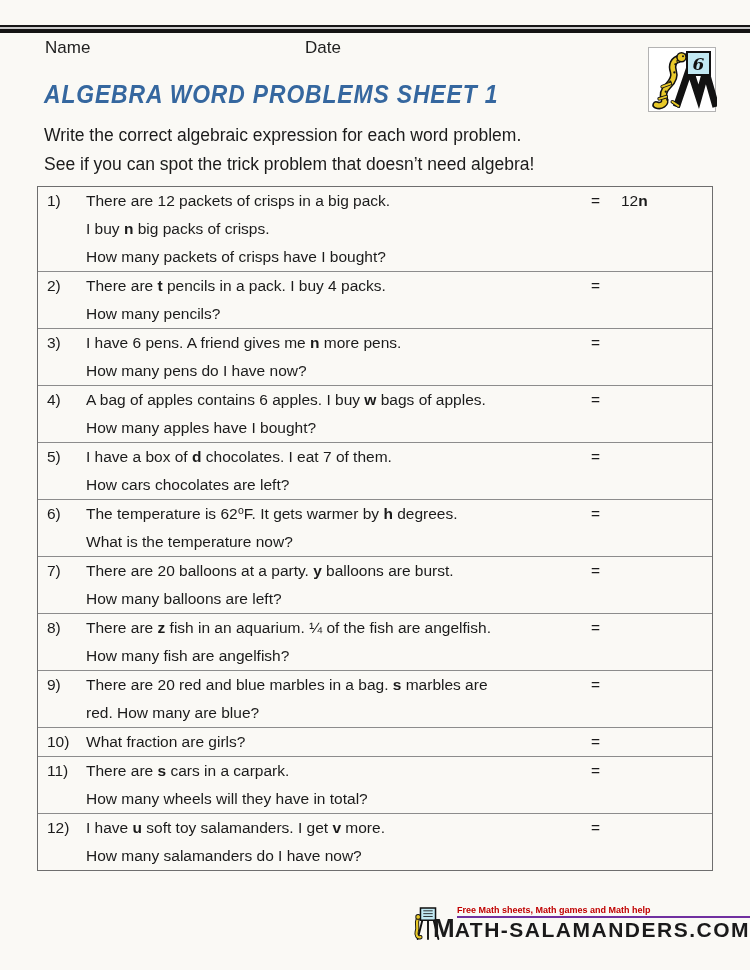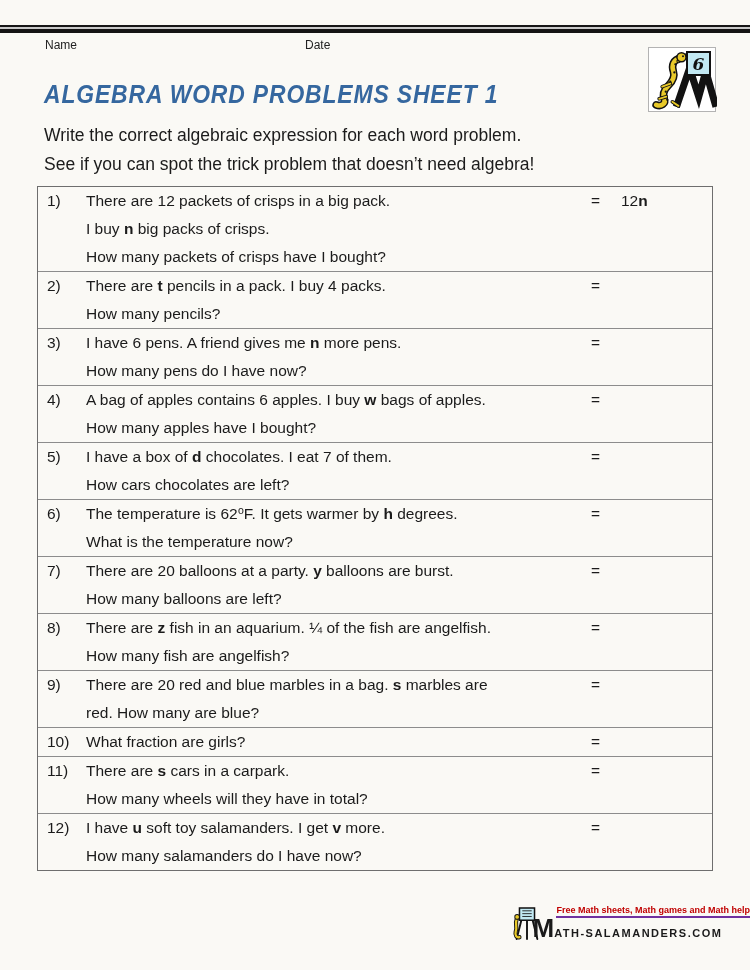--- a/index.html
+++ b/index.html
@@ -12,21 +12,21 @@
   body{
     width:750px;height:970px;background:var(--page-bg);
     font-family:"Liberation Sans","DejaVu Sans",sans-serif;color:var(--text);
   }
   .page{position:relative;width:750px;height:970px;overflow:hidden;}
 
   .top-rule{
     position:absolute;top:25px;left:0;width:750px;height:8px;
     background:linear-gradient(to bottom,#161616 0 30%,#c9c9c9 30% 50%,#141414 50% 100%);
   }
-  .field-label{position:absolute;top:38px;font-size:12px;color:#222;}
+  .field-label{position:absolute;top:38px;font-size:17px;color:#222;}
   .name-label{left:45px;}
   .date-label{left:305px;}
 
   .logo-box{
     position:absolute;top:47px;left:648px;width:68px;height:65px;
     background:#fff;border:1px solid #b3b3b3;
   }
   .logo-box svg{position:absolute;left:0;top:0;}
   .grade-card{
     position:absolute;top:3px;right:4px;width:25px;height:25px;
@@ -56,21 +56,21 @@
   b{font-weight:bold;}
 
   .footer{position:absolute;top:905px;left:0;width:750px;display:flex;justify-content:flex-end;}
   .footer-inner{display:flex;align-items:flex-start;}
   .footer-text{margin-left:-11px;}
   .footer-tagline{
     margin-left:24px;color:var(--tagline-red);font-size:9px;font-weight:bold;
     border-bottom:2.5px solid var(--underline-purple);padding-bottom:1px;white-space:nowrap;
   }
   .footer-site{
-    font-size:11px;font-weight:800;letter-spacing:1.5px;line-height:21px;color:#1a1a1a;
+    font-size:21px;font-weight:800;letter-spacing:1.5px;line-height:21px;color:#1a1a1a;
   }
   .footer-site::first-letter{font-size:26px;letter-spacing:0;}
 </style>
 </head>
 <body>
 
 <div class="page">
 
   <div class="top-rule"></div>
 

